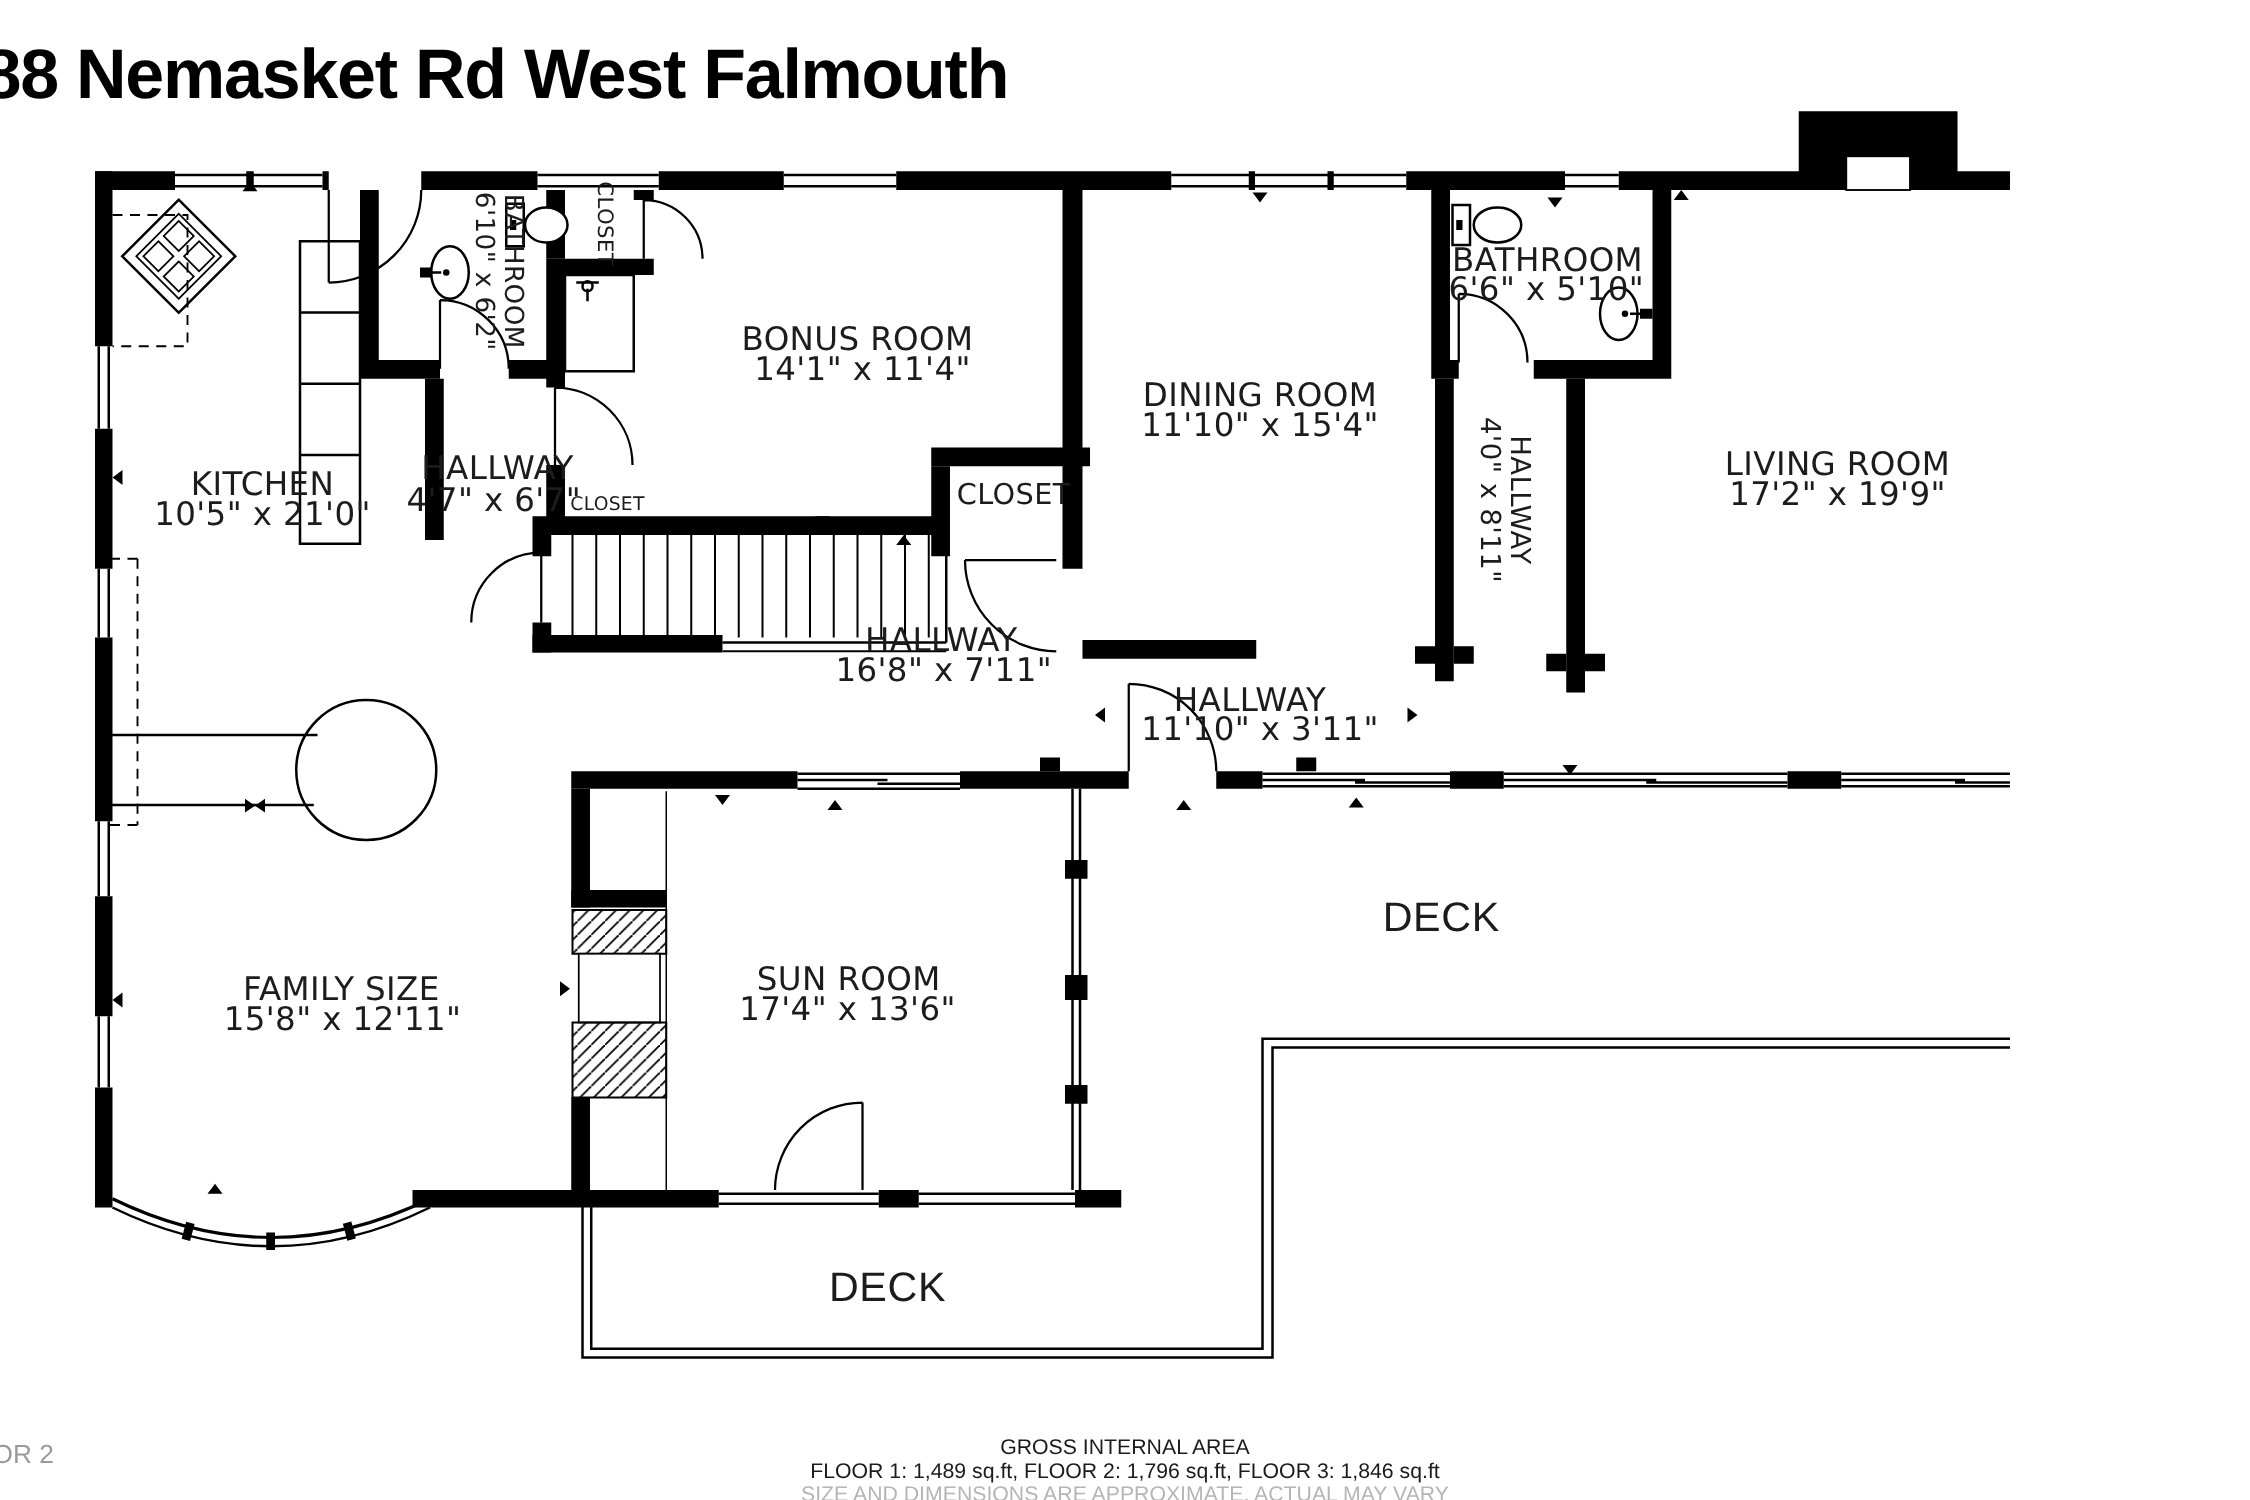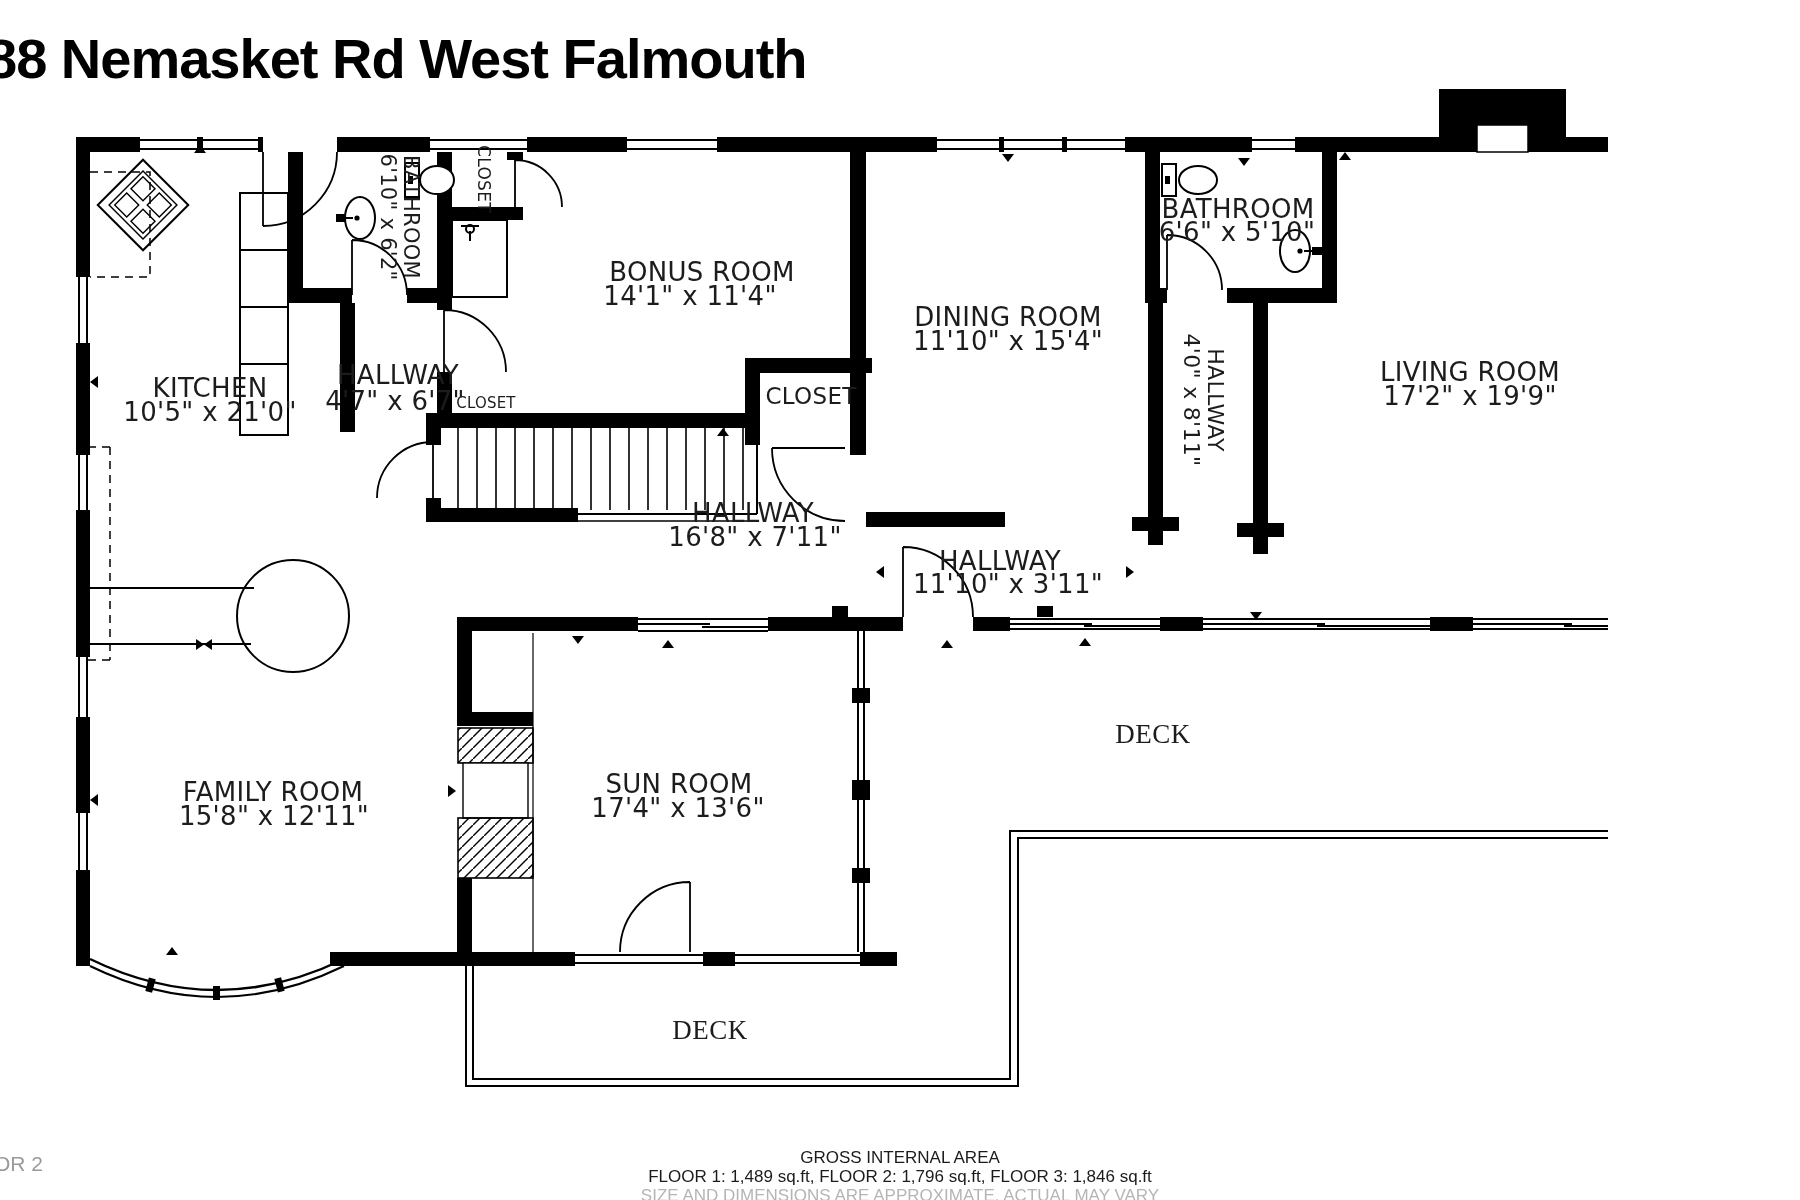--- a/index.html
+++ b/index.html
@@ -3,21 +3,21 @@
 <meta charset="utf-8">
 <style>
   html,body{margin:0;padding:0;background:#fff;}
   #stage{position:relative;width:1608px;height:1200px;background:#ffffff;overflow:hidden;
          font-family:"DejaVu Sans",sans-serif;color:#161616;}
   #plan-svg{position:absolute;left:0;top:0;}
   .lbl{position:absolute;transform:translate(-50%,-50%);white-space:nowrap;text-align:center;
        font-size:26px;color:#1c1c1c;letter-spacing:.3px;line-height:26px;}
   .lbl.small{font-size:15px;letter-spacing:.2px;}
   .lbl.mid{font-size:23px;}
-  .lbl.deck{font-family:Liberation Serif, serif;font-size:27px;letter-spacing:.5px;}
+  .lbl.deck{font-family:Liberation Sans, sans-serif;font-size:33px;letter-spacing:.5px;}
   .lbl.vert{transform:translate(-50%,-50%) rotate(90deg);font-size:21px;line-height:23px;}
   .lbl.vert2{transform:translate(-50%,-50%) rotate(90deg);font-size:22px;line-height:24px;}
   #page-title{position:absolute;left:-14px;top:26px;font-family:"Liberation Sans",sans-serif;
        font-weight:bold;font-size:56px;letter-spacing:-1px;color:#000;white-space:nowrap;}
   #footer{position:absolute;left:900px;top:1110px;transform:translateX(-50%);text-align:center;
        font-family:"Liberation Sans",sans-serif;font-size:17px;line-height:19px;color:#1b1b1b;margin-top:38px;}
   #footer .muted{color:#b5b5b5;}
   #floor-corner{position:absolute;left:-6px;top:1152px;font-family:"Liberation Sans",sans-serif;
        font-size:21px;color:#9a9a9a;}
   .logo-line{position:absolute;white-space:nowrap;font-family:"Liberation Sans",sans-serif;}
@@ -296,21 +296,21 @@
 <div class="lbl" style="left:210px;top:388px">KITCHEN</div>
 <div class="lbl" style="left:210px;top:412px">10'5" x 21'0"</div>
 
 <div class="lbl vert" style="left:399px;top:217px">
   <div>BATHROOM</div>
   <div>6'10" x 6'2"</div>
 </div>
 
 <div class="lbl vert" style="left:483px;top:179px;font-size:17px">CLOSET</div>
 
-<div class="lbl" style="left:702px;top:272px">BONUS ROOM</div>
+<div class="lbl" style="left:686px;top:272px">BONUS ROOM</div>
 <div class="lbl" style="left:690px;top:296px">14'1" x 11'4"</div>
 
 <div class="lbl" style="left:398px;top:375px">HALLWAY</div>
 <div class="lbl" style="left:395px;top:401px">4'7" x 6'7"</div>
 
 <div class="lbl small" style="left:486px;top:403px">CLOSET</div>
 <div class="lbl mid" style="left:811px;top:396px">CLOSET</div>
 
 <div class="lbl" style="left:1008px;top:317px">DINING ROOM</div>
 <div class="lbl" style="left:1008px;top:341px">11'10" x 15'4"</div>
@@ -325,21 +325,21 @@
 
 <div class="lbl" style="left:1470px;top:372px">LIVING ROOM</div>
 <div class="lbl" style="left:1470px;top:396px">17'2" x 19'9"</div>
 
 <div class="lbl" style="left:753px;top:513px">HALLWAY</div>
 <div class="lbl" style="left:755px;top:537px">16'8" x 7'11"</div>
 
 <div class="lbl" style="left:1000px;top:561px">HALLWAY</div>
 <div class="lbl" style="left:1008px;top:584px">11'10" x 3'11"</div>
 
-<div class="lbl" style="left:273px;top:792px">FAMILY ROOM</div>
+<div class="lbl" style="left:273px;top:792px">FAMILY SIZE</div>
 <div class="lbl" style="left:274px;top:816px">15'8" x 12'11"</div>
 
 <div class="lbl" style="left:679px;top:784px">SUN ROOM</div>
 <div class="lbl" style="left:678px;top:808px">17'4" x 13'6"</div>
 
 <div class="lbl deck" style="left:1153px;top:734px">DECK</div>
 <div class="lbl deck" style="left:710px;top:1030px">DECK</div>
 
 <div id="footer">
   <div>GROSS INTERNAL AREA</div>

